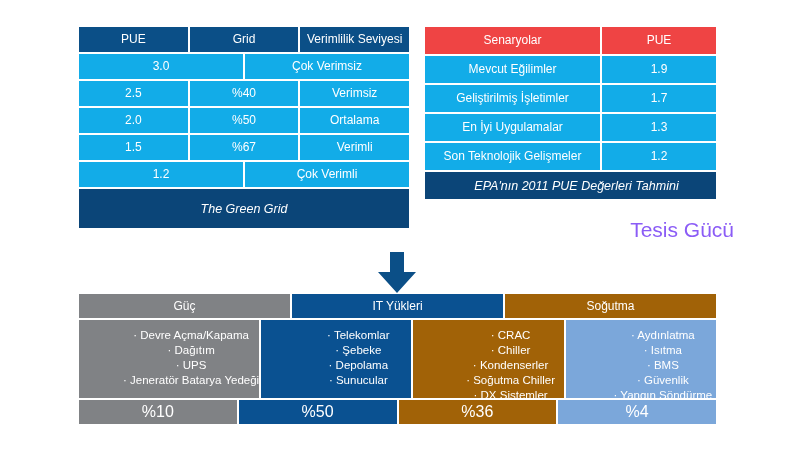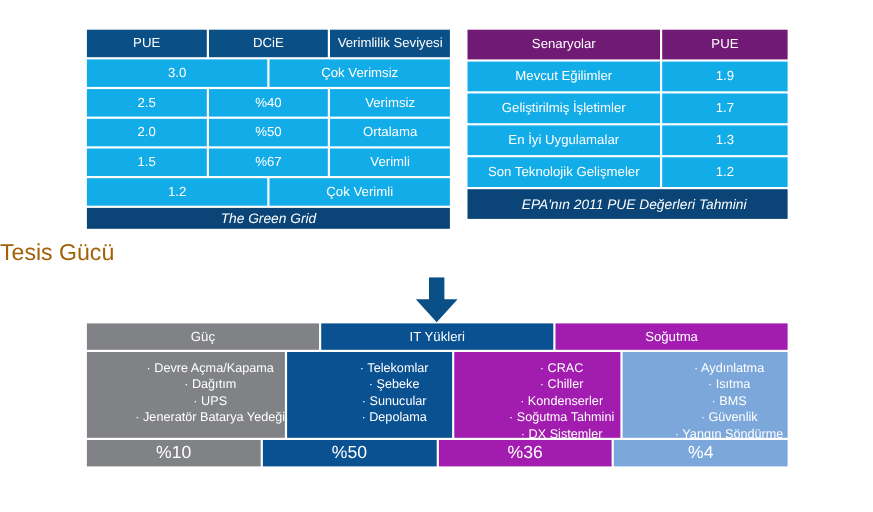--- a/index.html
+++ b/index.html
@@ -46,21 +46,21 @@
   #table-green-grid .row:last-child { margin-bottom: 0; }
   #table-green-grid .cell {
     height: 25px;
     flex: 1 1 0;
     margin-right: 2px;
   }
   #table-green-grid .cell:last-child { margin-right: 0; }
   #table-green-grid .hdr .cell { background: #0b4f87; font-size: 12px; }
   #table-green-grid .body .cell { background: #12ace8; }
   #table-green-grid .foot {
-    height: 19px;
+    height: 39px;
     background: #0b4578;
     display: flex;
     align-items: center;
     justify-content: center;
     color: #ffffff;
     font-style: italic;
     font-size: 12.5px;
   }
 
   
@@ -70,42 +70,42 @@
     width: 291px;
   }
   #table-epa .row {
     display: flex;
     width: 100%;
     margin-bottom: 2px;
   }
   #table-epa .cell { height: 27px; }
   #table-epa .c-scen { flex: 0 0 175px; margin-right: 2px; }
   #table-epa .c-pue  { flex: 1 1 0; }
-  #table-epa .hdr .cell { background: #701a75; text-align: right; }
+  #table-epa .hdr .cell { background: #ef4444; text-align: right; }
   #table-epa .body .cell { background: #12ace8; }
   #table-epa .foot {
     height: 27px;
     background: #0b4578;
     display: flex;
     align-items: center;
     justify-content: center;
     color: #ffffff;
     font-style: italic;
     font-size: 12.5px;
     padding-left: 12px;
   }
 
   
   #facility-power-title {
     position: absolute;
     left: 0;
     top: 218px;
     width: 734px;
-    text-align: left;
-    color: #a16207;
+    text-align: right;
+    color: #8b5cf6;
     font-size: 21px;
   }
   #down-arrow {
     position: absolute;
     left: 377px;
     top: 252px;
   }
 
   
   #table-breakdown {
@@ -145,32 +145,32 @@
     display: flex;
     align-items: center;
     justify-content: center;
     color: #ffffff;
     font-size: 16px;
   }
 
   
   .bg-gray      { background: #808285; }
   .bg-navy      { background: #0a5191; }
-  .bg-cyan      { background: #a21caf; }
+  .bg-cyan      { background: #a16207; }
   .bg-steel     { background: #7ba7da; }
 
   .bullet-line { white-space: nowrap; }
 </style>
 </head>
 <body>
 
 <div class="tbl" id="table-green-grid">
   <div class="row hdr">
     <div class="cell">PUE</div>
-    <div class="cell">DCiE</div>
+    <div class="cell">Grid</div>
     <div class="cell">Verimlilik Seviyesi</div>
   </div>
 
   <div class="row body">
     <div class="cell">3.0</div>
     <div class="cell">Çok Verimsiz</div>
   </div>
   <div class="row body">
     <div class="cell">2.5</div>
     <div class="cell">%40</div>
@@ -240,29 +240,29 @@
     <div class="col bg-gray">
       <div class="bullet-line">· Devre Açma/Kapama</div>
       <div class="bullet-line">· Dağıtım</div>
       <div class="bullet-line">· UPS</div>
       <div class="bullet-line">· Jeneratör Batarya Yedeği</div>
     </div>
 
     <div class="col bg-navy">
       <div class="bullet-line">· Telekomlar</div>
       <div class="bullet-line">· Şebeke</div>
+      <div class="bullet-line">· Depolama</div>
       <div class="bullet-line">· Sunucular</div>
-      <div class="bullet-line">· Depolama</div>
     </div>
 
     <div class="col bg-cyan">
       <div class="bullet-line">· CRAC</div>
       <div class="bullet-line">· Chiller</div>
       <div class="bullet-line">· Kondenserler</div>
-      <div class="bullet-line">· Soğutma Tahmini</div>
+      <div class="bullet-line">· Soğutma Chiller</div>
       <div class="bullet-line">· DX Sistemler</div>
       <div class="bullet-line">· Pompalar</div>
     </div>
 
     <div class="col bg-steel">
       <div class="bullet-line">· Aydınlatma</div>
       <div class="bullet-line">· Isıtma</div>
       <div class="bullet-line">· BMS</div>
       <div class="bullet-line">· Güvenlik</div>
       <div class="bullet-line">· Yangın Söndürme</div>

